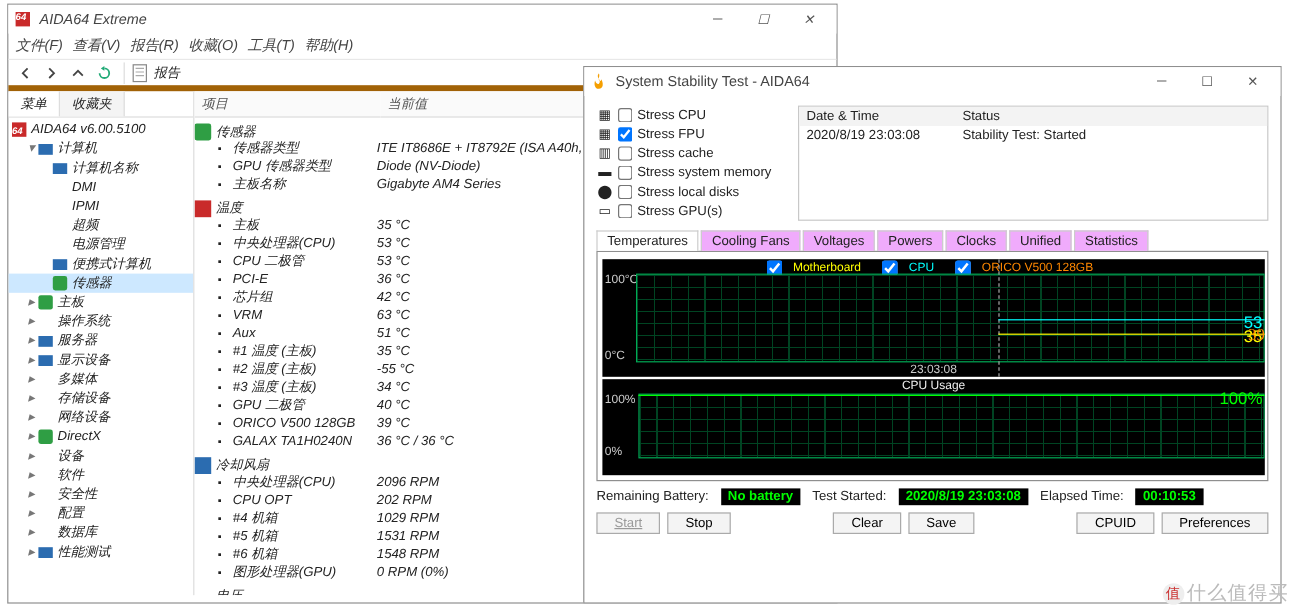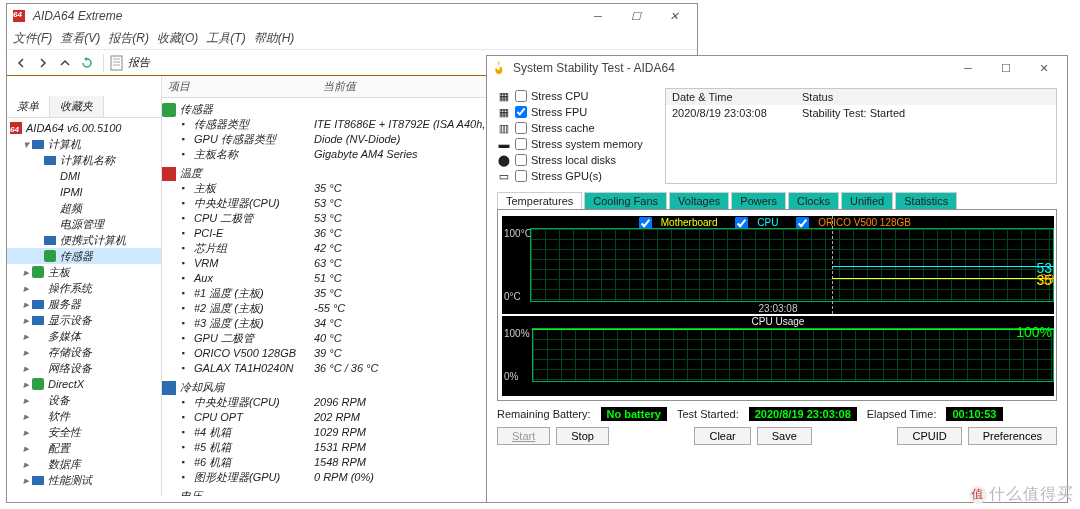--- a/index.html
+++ b/index.html
@@ -4,28 +4,28 @@
 <style>
   * { margin: 0; padding: 0; box-sizing: border-box; font-family: "Microsoft YaHei", "Segoe UI", Tahoma, sans-serif; }
   body { background: #fff; width: 1080px; height: 509px; position: relative; overflow: hidden; font-size: 11px; color: #222; }
   .window { position: absolute; border: 1px solid #8f8f8f; background: #fff; box-shadow: 0 0 0 rgba(0,0,0,0); }
   .titlebar { display: flex; align-items: center; height: 24px; background: #fff; padding: 0 4px; }
   .titlebar .icon { width: 16px; height: 16px; margin-right: 6px; display: flex; align-items: center; justify-content: center; font-size:10px; }
   .titlebar .ttl { flex: 1; color: #444; font-size: 12px; }
   .winbtns { display: flex; }
   .winbtn { width: 38px; height: 22px; display: flex; align-items: center; justify-content: center; color: #555; }
   .menubar { display: flex; gap: 8px; padding: 2px 6px; font-size: 12px; color:#444; border-bottom:1px solid #e8e8e8;}
-  .toolbar { display: flex; align-items: center; gap: 2px; padding: 2px 4px; border-bottom:1px solid #a16207; height:26px;}
+  .toolbar { display: flex; align-items: center; gap: 2px; padding: 2px 4px; border-bottom:5px solid #a16207; height:26px;}
   .toolbar .tbtn { width: 20px; height: 20px; display:flex;align-items:center;justify-content:center; color:#444;}
   .toolbar .sep { width:1px; height:18px; background:#ddd; margin:0 4px;}
   .toolbar .report { display:flex; align-items:center; gap:4px; }
   .body { display:flex; height:calc(100% - 78px); }
   .tree-panel { width:155px; border-right:1px solid #ddd; overflow:hidden;}
   .tabs { display:flex; border-bottom:1px solid #ddd;}
-  .tab { padding:3px 10px; font-size:11px; background:#f4f4f4; border-right:1px solid #ddd;margin-top:20px;}
+  .tab { padding:3px 10px; font-size:11px; background:#f4f4f4; border-right:1px solid #ddd;}
   .tab.active { background:#fff; }
   .tree { padding:2px 0; font-size:11px; line-height:16px;}
   .tree .node { display:flex; align-items:center; padding:0 2px; white-space:nowrap;}
   .tree .node.hl { background:#cde8ff;}
   .tree .tw { display:inline-block; width:10px; text-align:center; color:#777;}
   .tree .ind0{padding-left:2px;} .tree .ind1{padding-left:14px;} .tree .ind2{padding-left:26px;}
   .tree .ic { width:14px; height:12px; display:inline-flex; align-items:center; justify-content:center; margin-right:3px;}
   .ci-red{background:#c92a2a;color:#fff;font-weight:bold;font-size:8px;width:12px;height:12px;}
   .ci-blue{background:#2b6cb0;width:12px;height:9px;}
   .ci-green{background:#2f9e44;width:12px;height:12px;border-radius:2px;}
@@ -47,21 +47,21 @@
   .stress-item{display:flex;align-items:center;gap:4px;line-height:16px;}
   .stress-item .sic{width:14px;height:12px;display:inline-flex;align-items:center;justify-content:center;}
   .stress-item input{width:12px;height:12px;}
   .status-box{flex:1;border:1px solid #c8c8c8;}
   .status-hdr{display:flex;background:#f3f3f3;font-size:11px;}
   .status-hdr div{padding:2px 6px;}
   .status-row{display:flex;font-size:11px;}
   .status-row div{padding:2px 6px;}
   .sw1{width:130px;} .sw2{flex:1;}
   .sst-tabs{display:flex;gap:2px;margin-top:8px;font-size:11px;}
-  .sst-tab{padding:2px 8px;border:1px solid #ccc;border-bottom:none;background:#14b8a6;}
+  .sst-tab{padding:2px 8px;border:1px solid #ccc;border-bottom:none;background:#f0abfc;}
   .sst-tab.active{background:#fff;}
   .graph-area{border:1px solid #8f8f8f;background:#fff;padding:4px 2px 2px 4px;}
   .graph{background:#000;position:relative;margin:2px 0;height:98px;overflow:hidden;}
   .graph.g2{height:80px;}
   .graph .ylab{position:absolute;left:2px;color:#ccc;font-size:10px;}
   .graph .xlab{position:absolute;bottom:0;color:#ccc;font-size:10px;left:50%;transform:translateX(-50%);}
   .graph .legend{position:absolute;top:1px;width:100%;text-align:center;color:#eee;font-size:10px;}
   .graph .legend span{margin:0 6px;}
   .graph .rlab{position:absolute;right:2px;font-size:14px;}
   .grid{position:absolute;inset:12px 0 12px 28px;border:1px solid #0a5;background:

